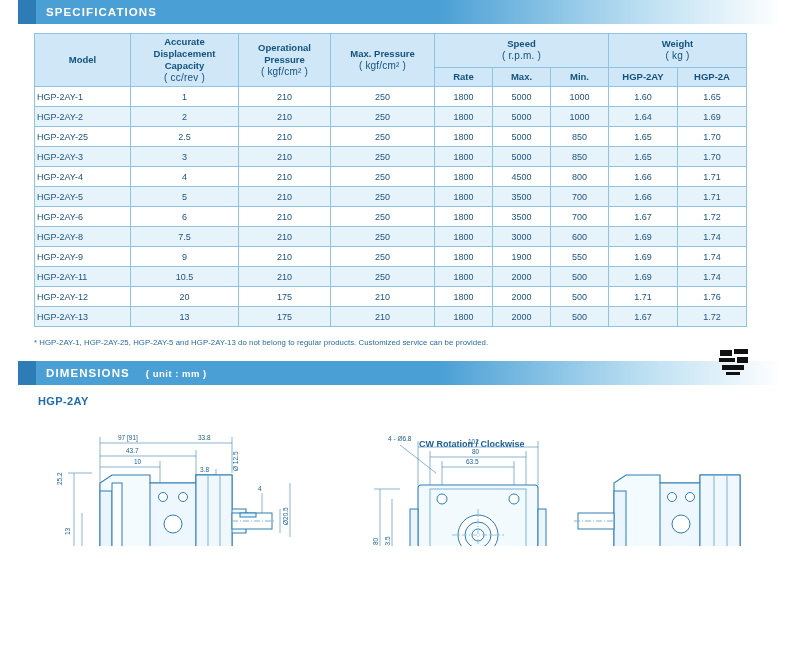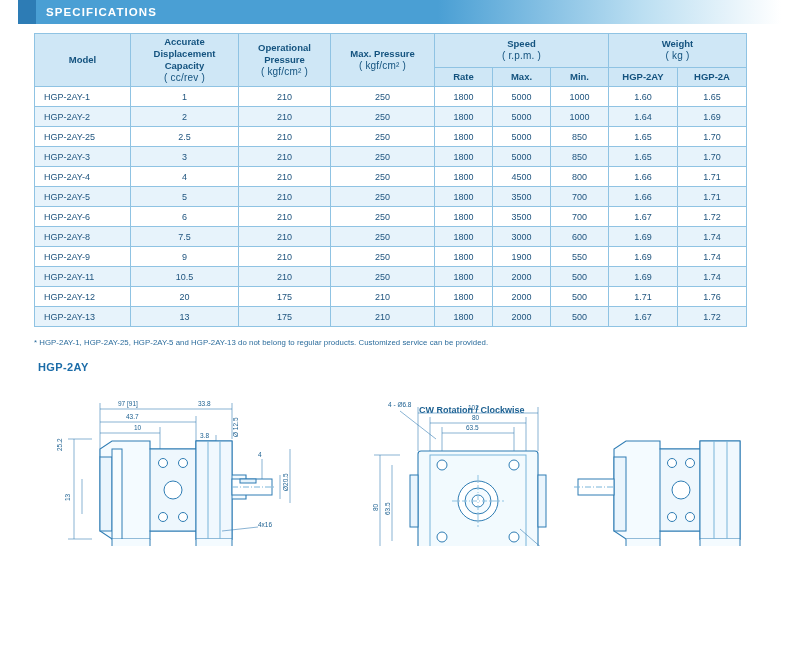--- a/index.html
+++ b/index.html
@@ -65,21 +65,21 @@
     font-weight: normal;
     letter-spacing: .2px;
   }
   table.spec tbody td {
     height: 20px;
     padding: 0 3px;
     font-size: 9px;
     color: #20557f;
   }
   table.spec tbody tr.alt td { background: #e7f3fb; margin-top: 40px; }
-  table.spec tbody tr td:first-child { text-align: left; padding-left: 9px; }
+  table.spec tbody tr td:first-child { text-align: left; padding-left: 2px; }
   .note {
     margin: 11px 0 0 34px;
     font-size: 7.8px;
     color: #2b6c9c;
     letter-spacing: .05px;
   }
 
   
   .dim-section { margin-top: 14px; position: relative; }
   .dim-title {
@@ -296,20 +296,34 @@
             <td>500</td>
             <td>1.67</td>
             <td>1.72</td>
           </tr>
         </tbody>
     </table>
   </div>
   <div class="note">* HGP-2AY-1, HGP-2AY-25, HGP-2AY-5 and HGP-2AY-13 do not belong to regular products. Customized service can be provided.</div>
 
   <div class="dim-section">
+    <div class="section-header">
+      <div class="bar"></div>
+      <div class="title">DIMENSIONS</div>
+      <div class="unit">( unit : mm )</div>
+
+      <svg class="artifact" viewBox="0 0 34 30">
+        <rect x="3" y="3" width="12" height="6" fill="#111"></rect>
+        <rect x="17" y="2" width="14" height="5" fill="#111"></rect>
+        <rect x="2" y="11" width="16" height="4" fill="#111"></rect>
+        <rect x="20" y="10" width="11" height="6" fill="#111"></rect>
+        <rect x="5" y="18" width="22" height="5" fill="#111"></rect>
+        <rect x="9" y="25" width="14" height="3" fill="#111"></rect>
+      </svg>
+    </div>
 
     <div class="dim-title">HGP-2AY</div>
 
     <div class="drawings">
       <div class="cw-label">CW Rotation / Clockwise</div>
 
       <svg width="799" height="238" viewBox="0 0 799 238">
         <g stroke="#3b7fb5" fill="none" stroke-width="1" font-family="Liberation Sans, sans-serif" font-size="6.5">
 
           <g>

